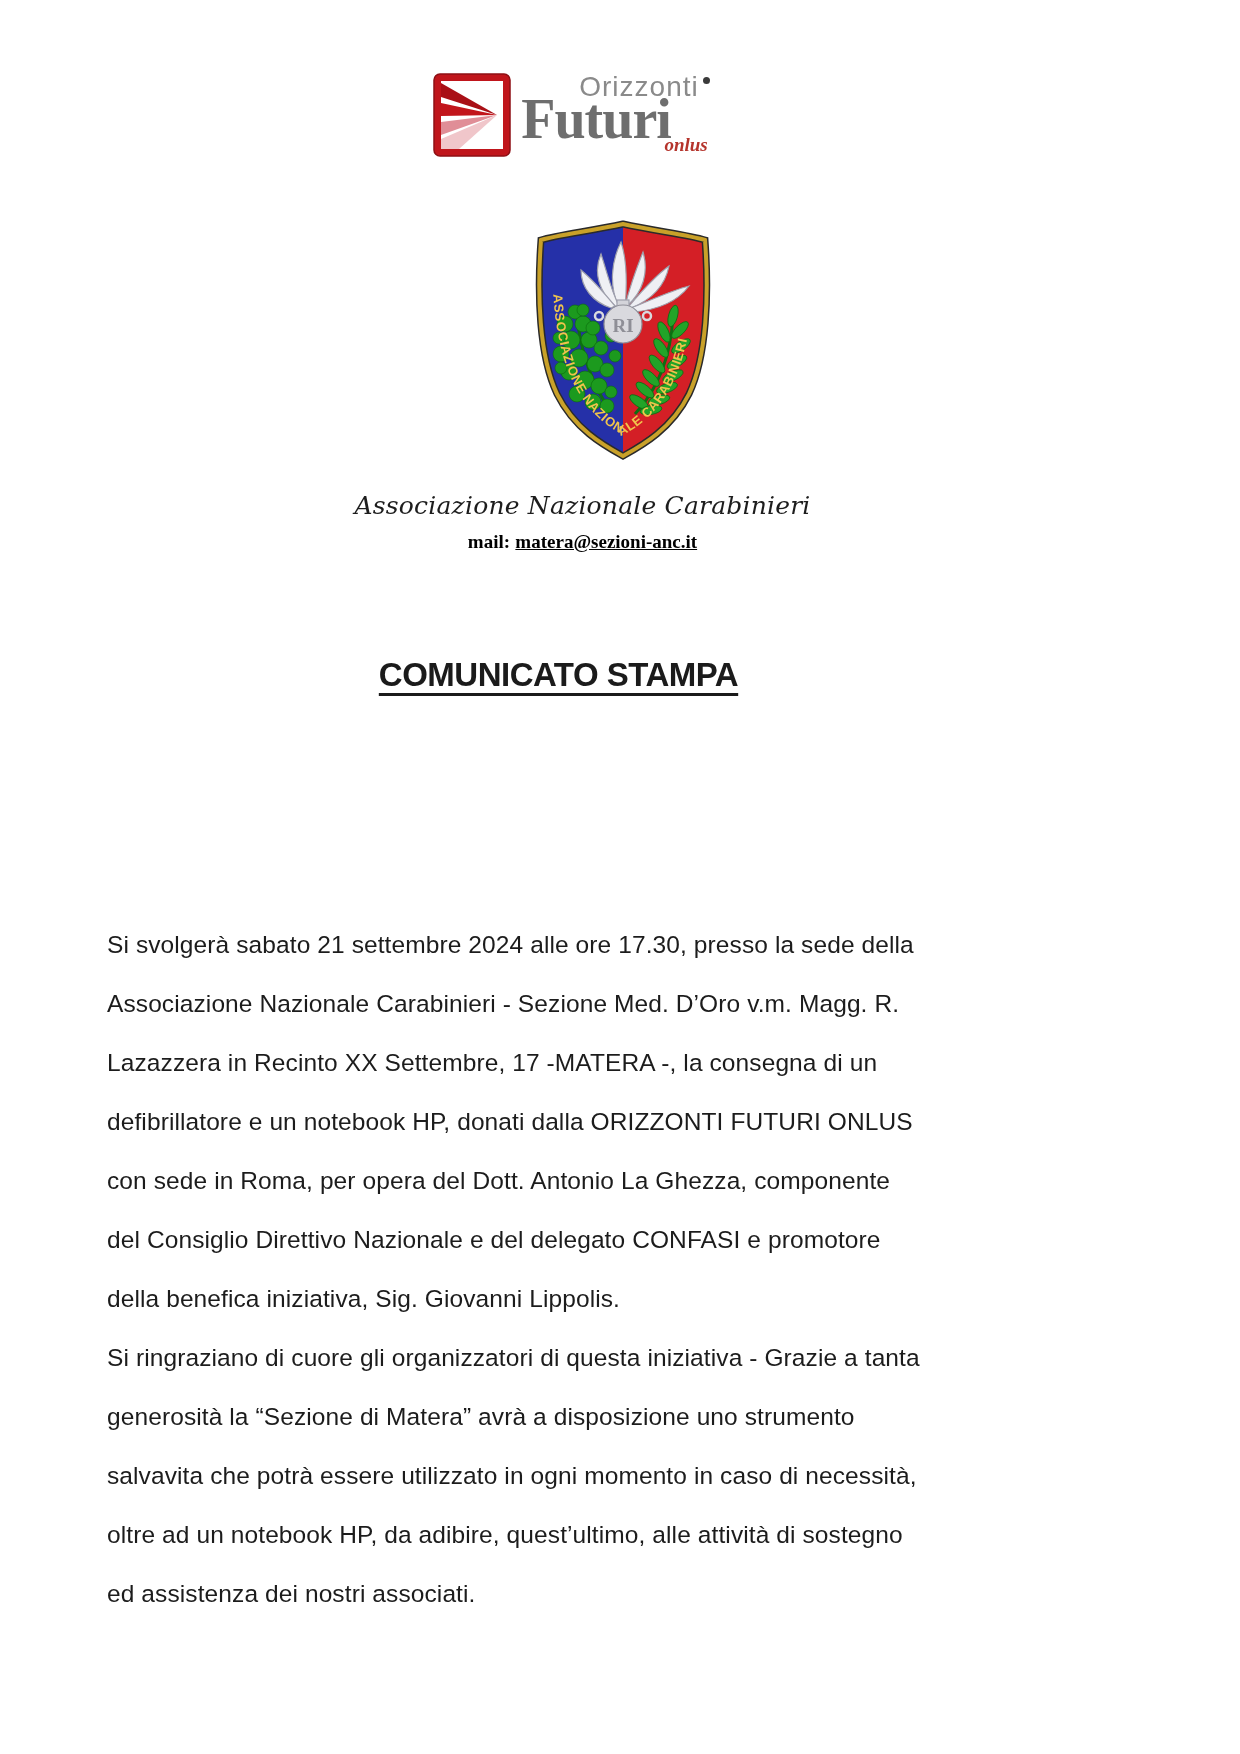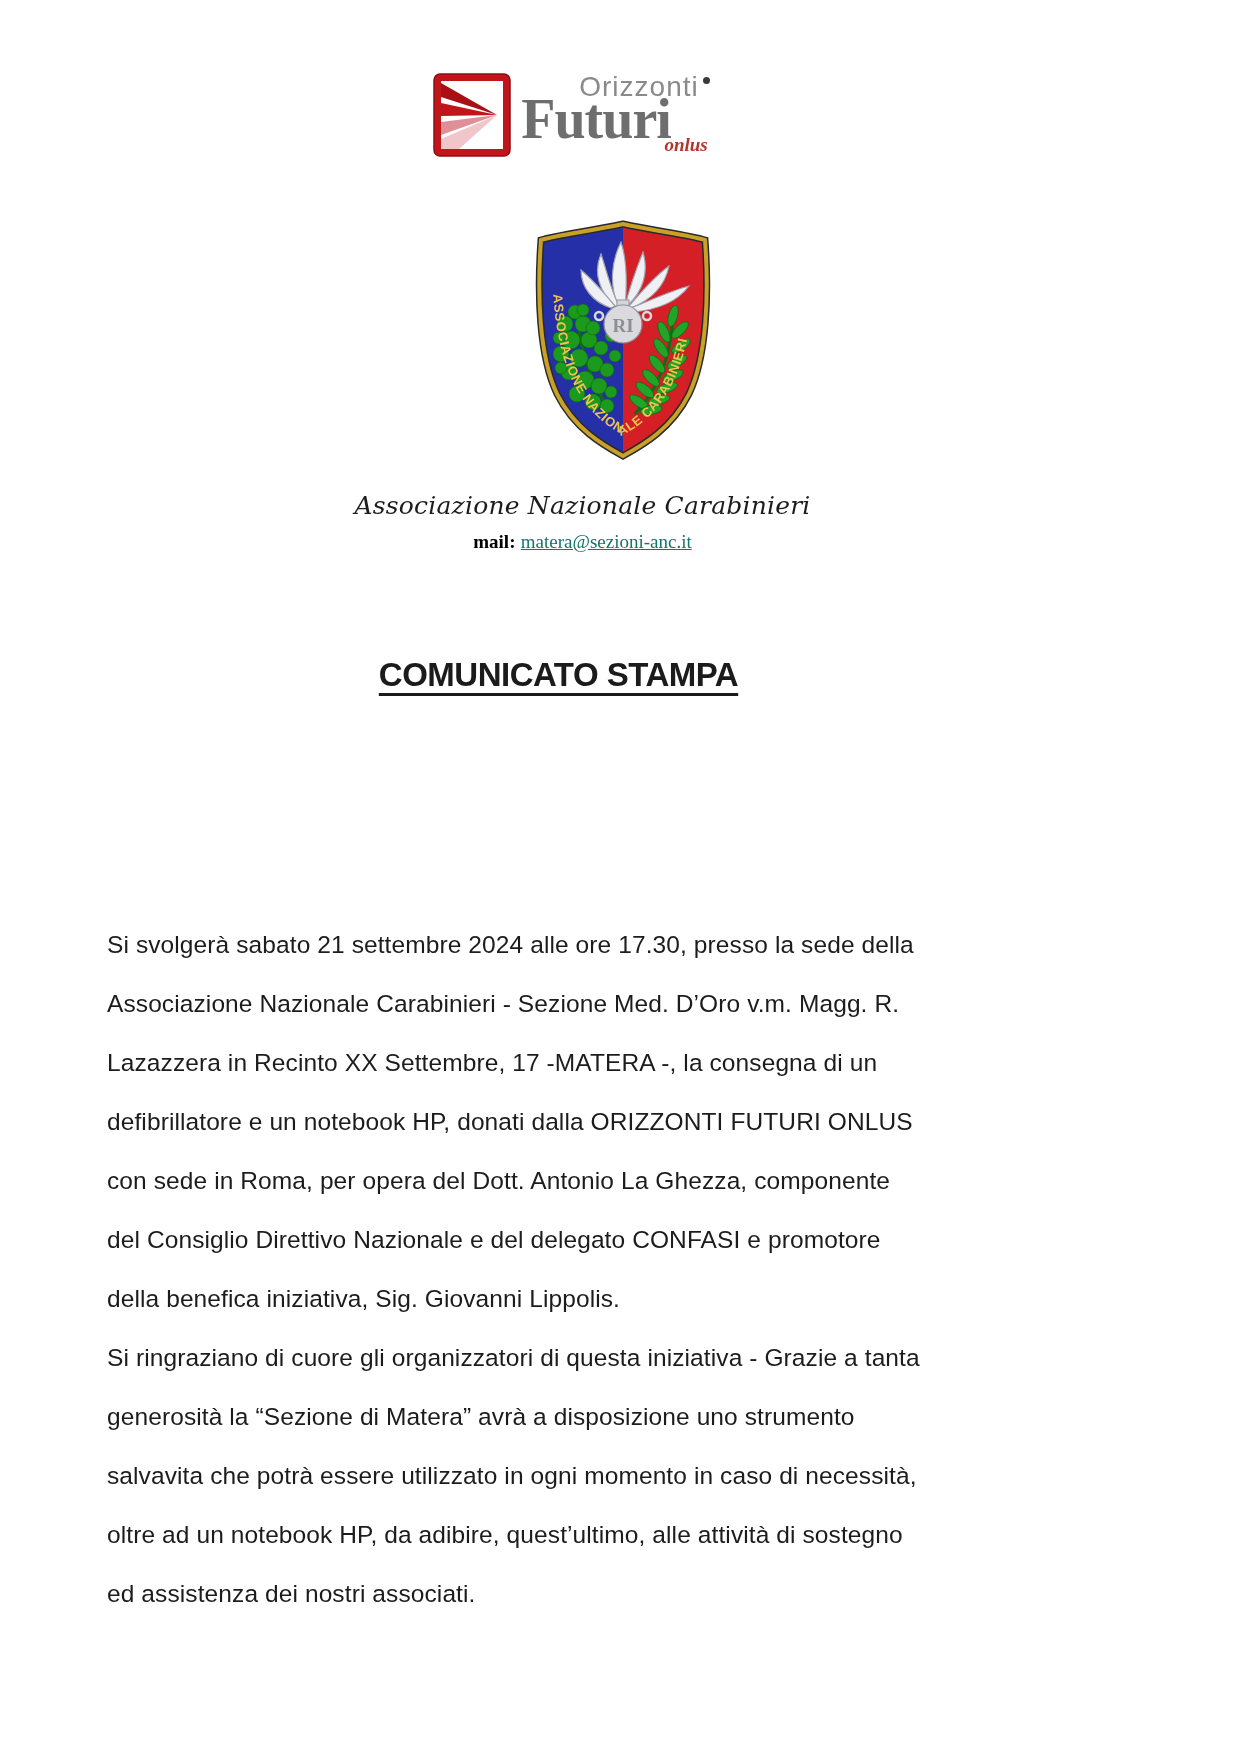--- a/index.html
+++ b/index.html
@@ -37,22 +37,22 @@
 
   
   .address{top:488px;transform:translateX(24px);}
   .address-line{
     font-family:"DejaVu Serif",serif;font-style:italic;
     font-size:25px;line-height:35px;color:#1d1d1d;letter-spacing:0.2px;
   }
   .mail-line{margin-top:6px;font-size:19px;line-height:26px;}
   .mail-label{font-family:"Liberation Serif",serif;font-weight:700;color:#000000;}
   .mail-link{
-    font-family:"Liberation Serif",serif;font-weight:400;
-    color:#0f766e;text-decoration:underline;cursor:pointer;
+    font-family:"Liberation Serif",serif;font-weight:700;
+    color:#000000;text-decoration:underline;cursor:pointer;
   }
 
   
   .comunicato{
     top:656px;margin:0;
     font-size:33px;font-weight:700;letter-spacing:-0.5px;color:#1b1b1b;
     text-decoration:underline;text-decoration-thickness:3px;text-underline-offset:7px;
   }
   .headline{
     top:770px;margin:0;

